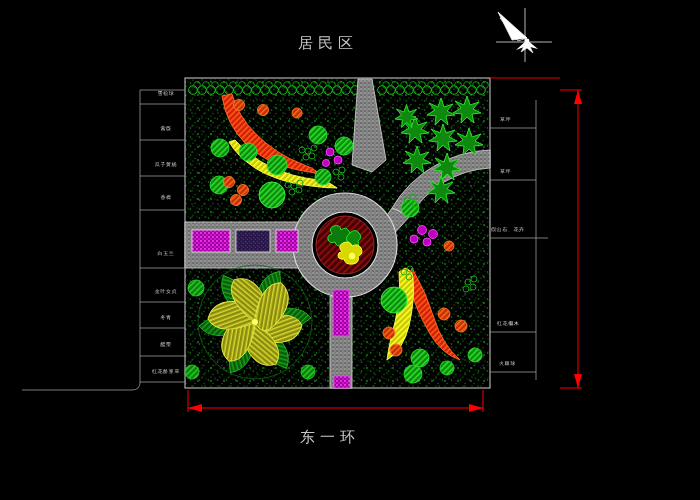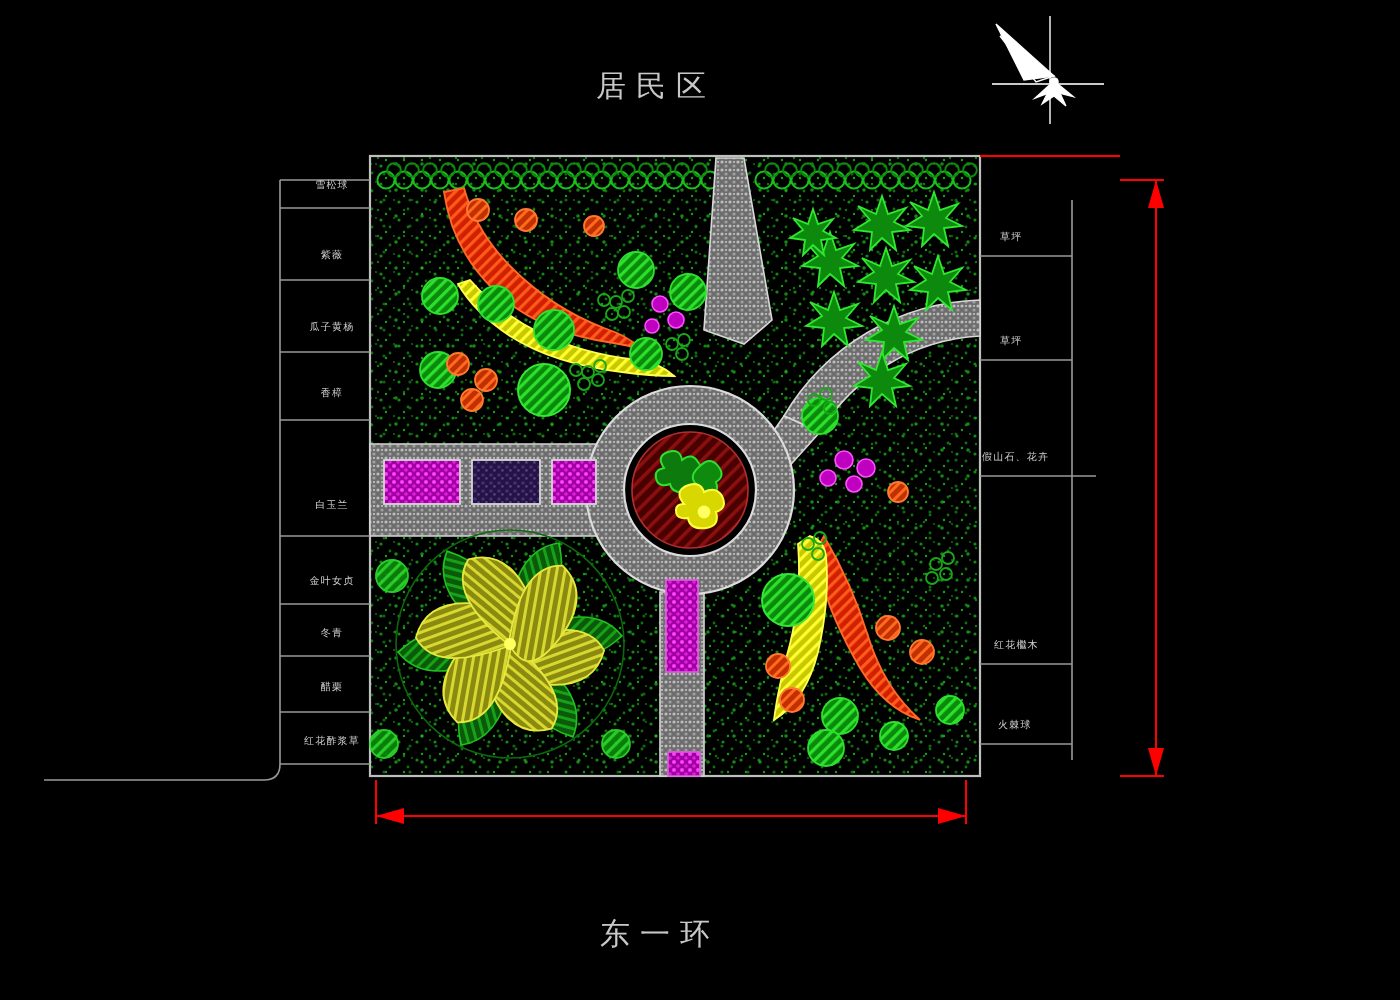--- a/index.html
+++ b/index.html
@@ -18,21 +18,21 @@
   #stage svg { position: absolute; top: 0; left: 0; }
   .ttl {
     position: absolute;
     color: #c8c8c8;
     font-size: 15px;
     letter-spacing: 5px;
     white-space: nowrap;
     font-family: "DejaVu Sans", "Liberation Sans", sans-serif;
   }
   #title-top { left: 298px; top: 34px; }
-  #title-bottom { left: 300px; top: 458px; }
+  #title-bottom { left: 300px; top: 428px; }
   .leaf-label {
     position: absolute;
     color: #d0d0d0;
     font-size: 5px;
     letter-spacing: 0.6px;
     white-space: nowrap;
     line-height: 7px;
     font-family: "DejaVu Sans", "Liberation Sans", sans-serif;
   }
   .lbl-left { text-align: center; }

